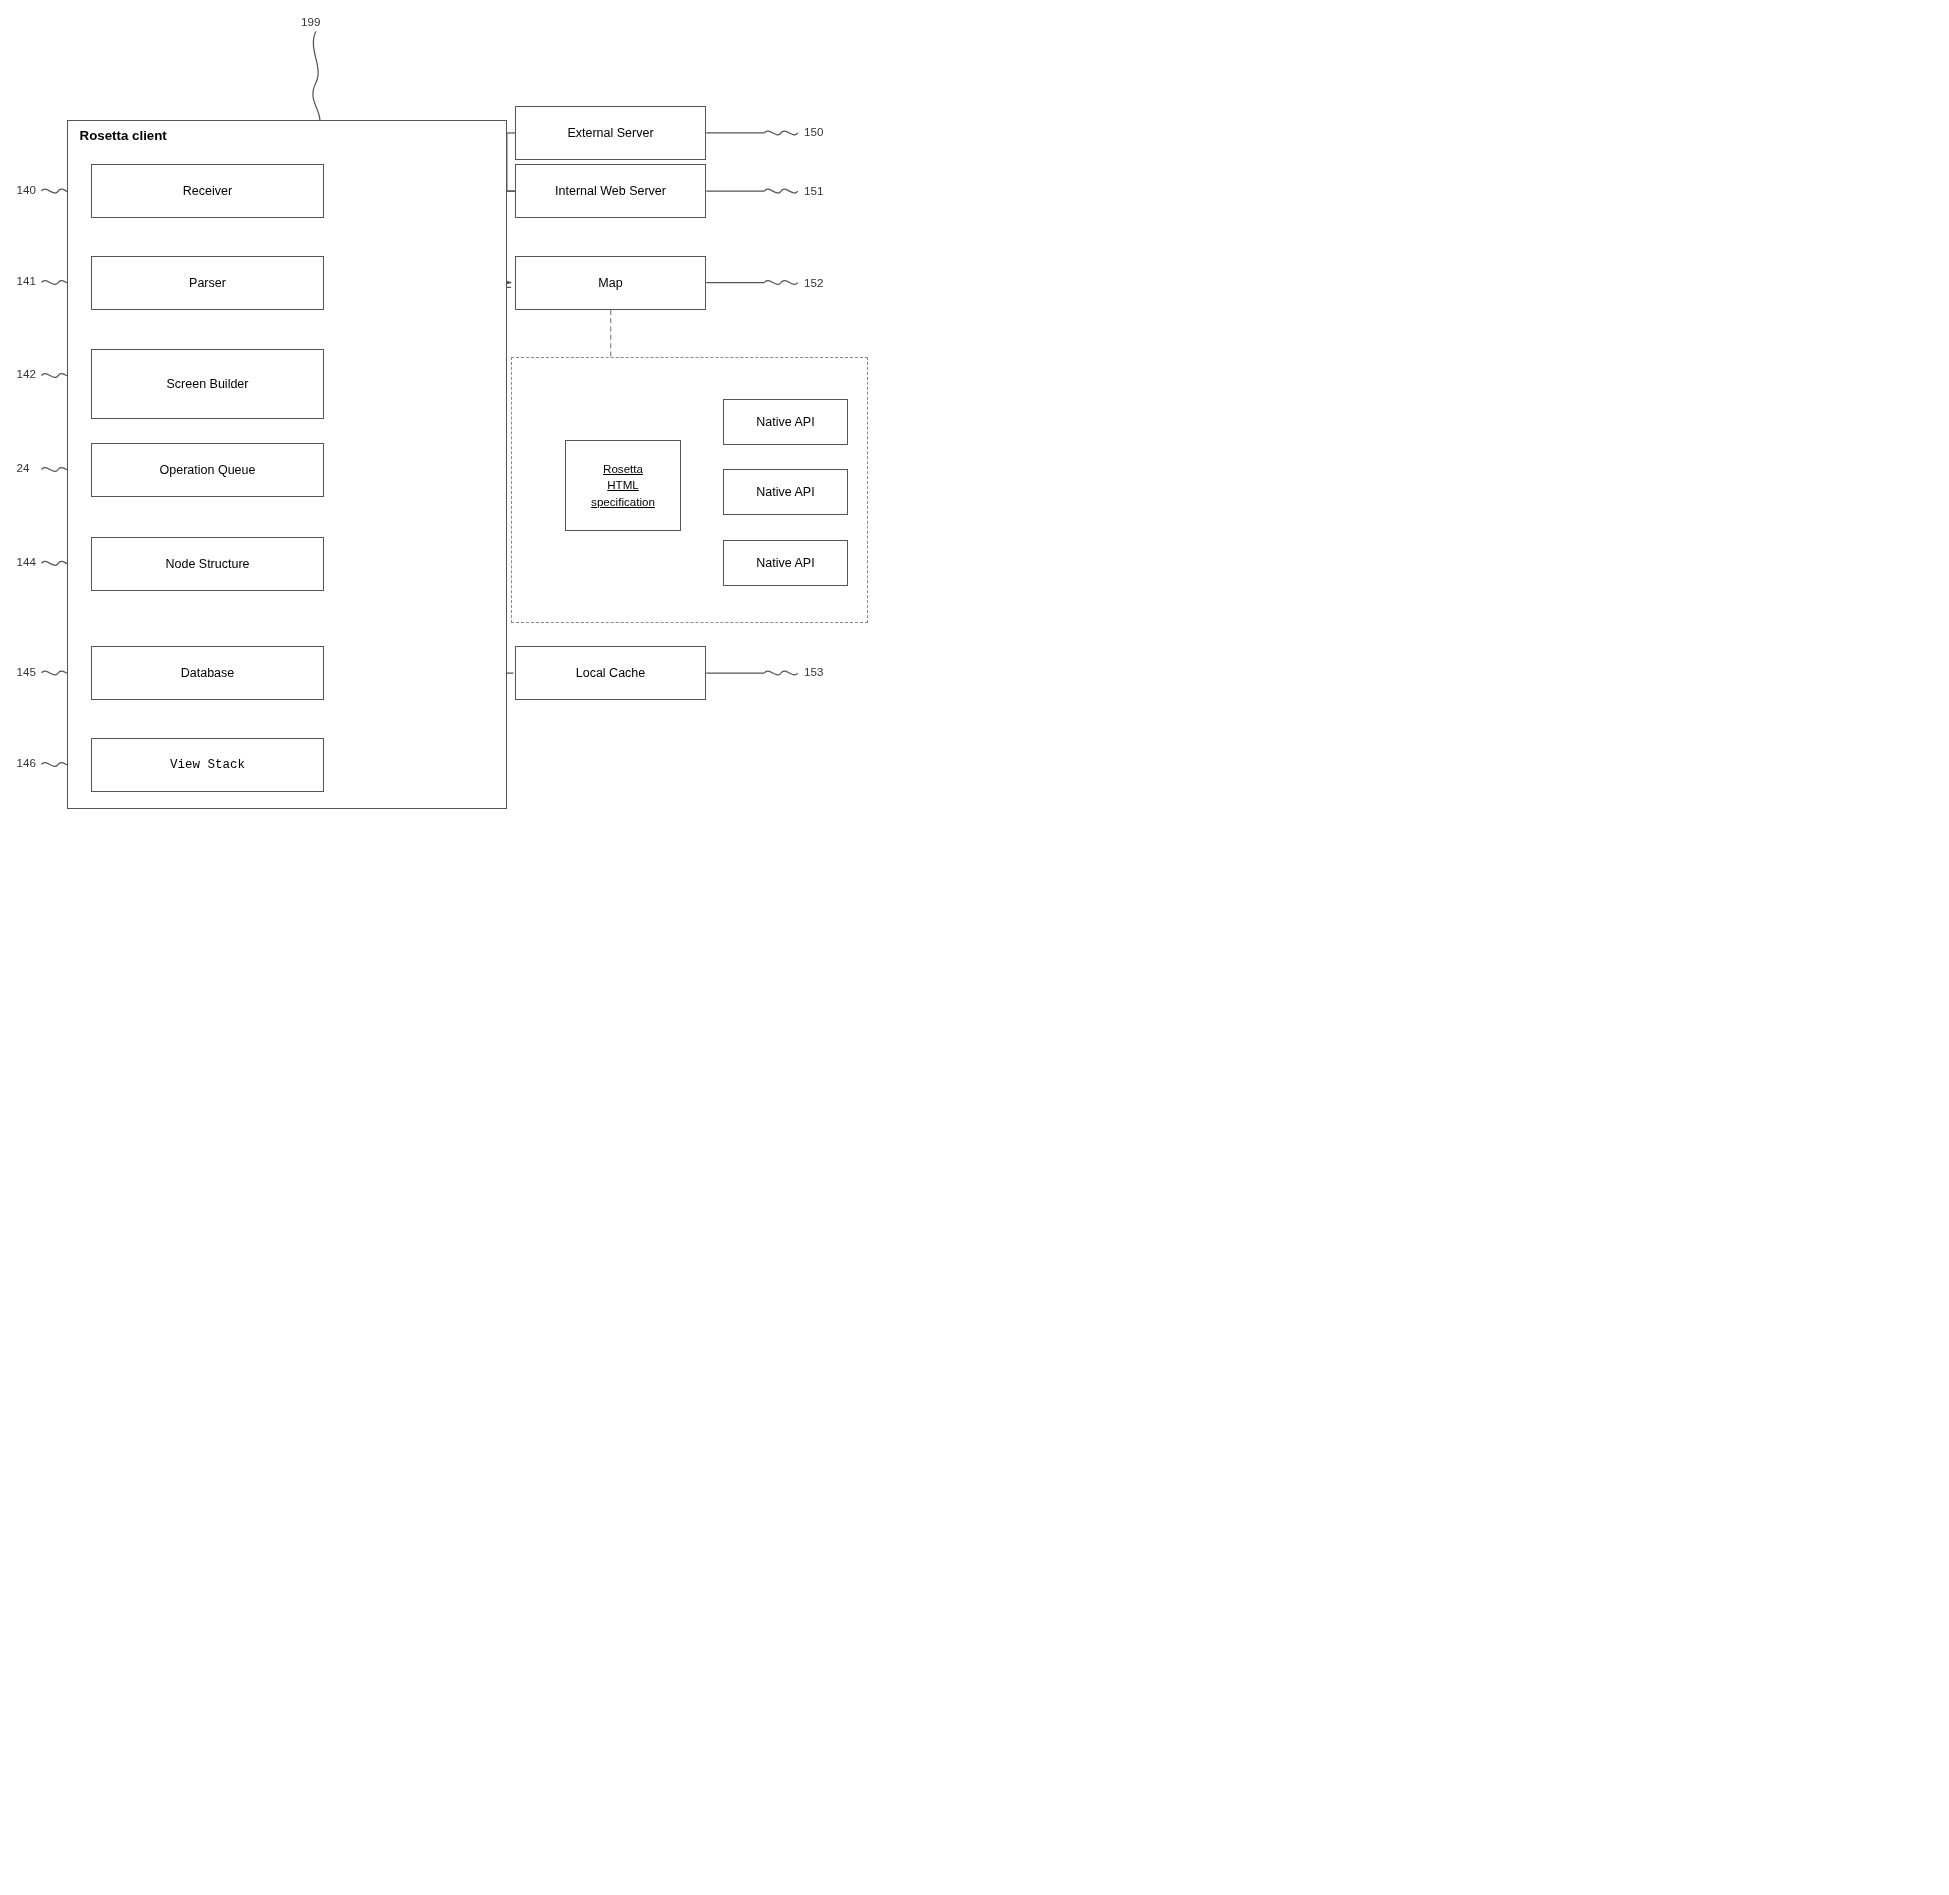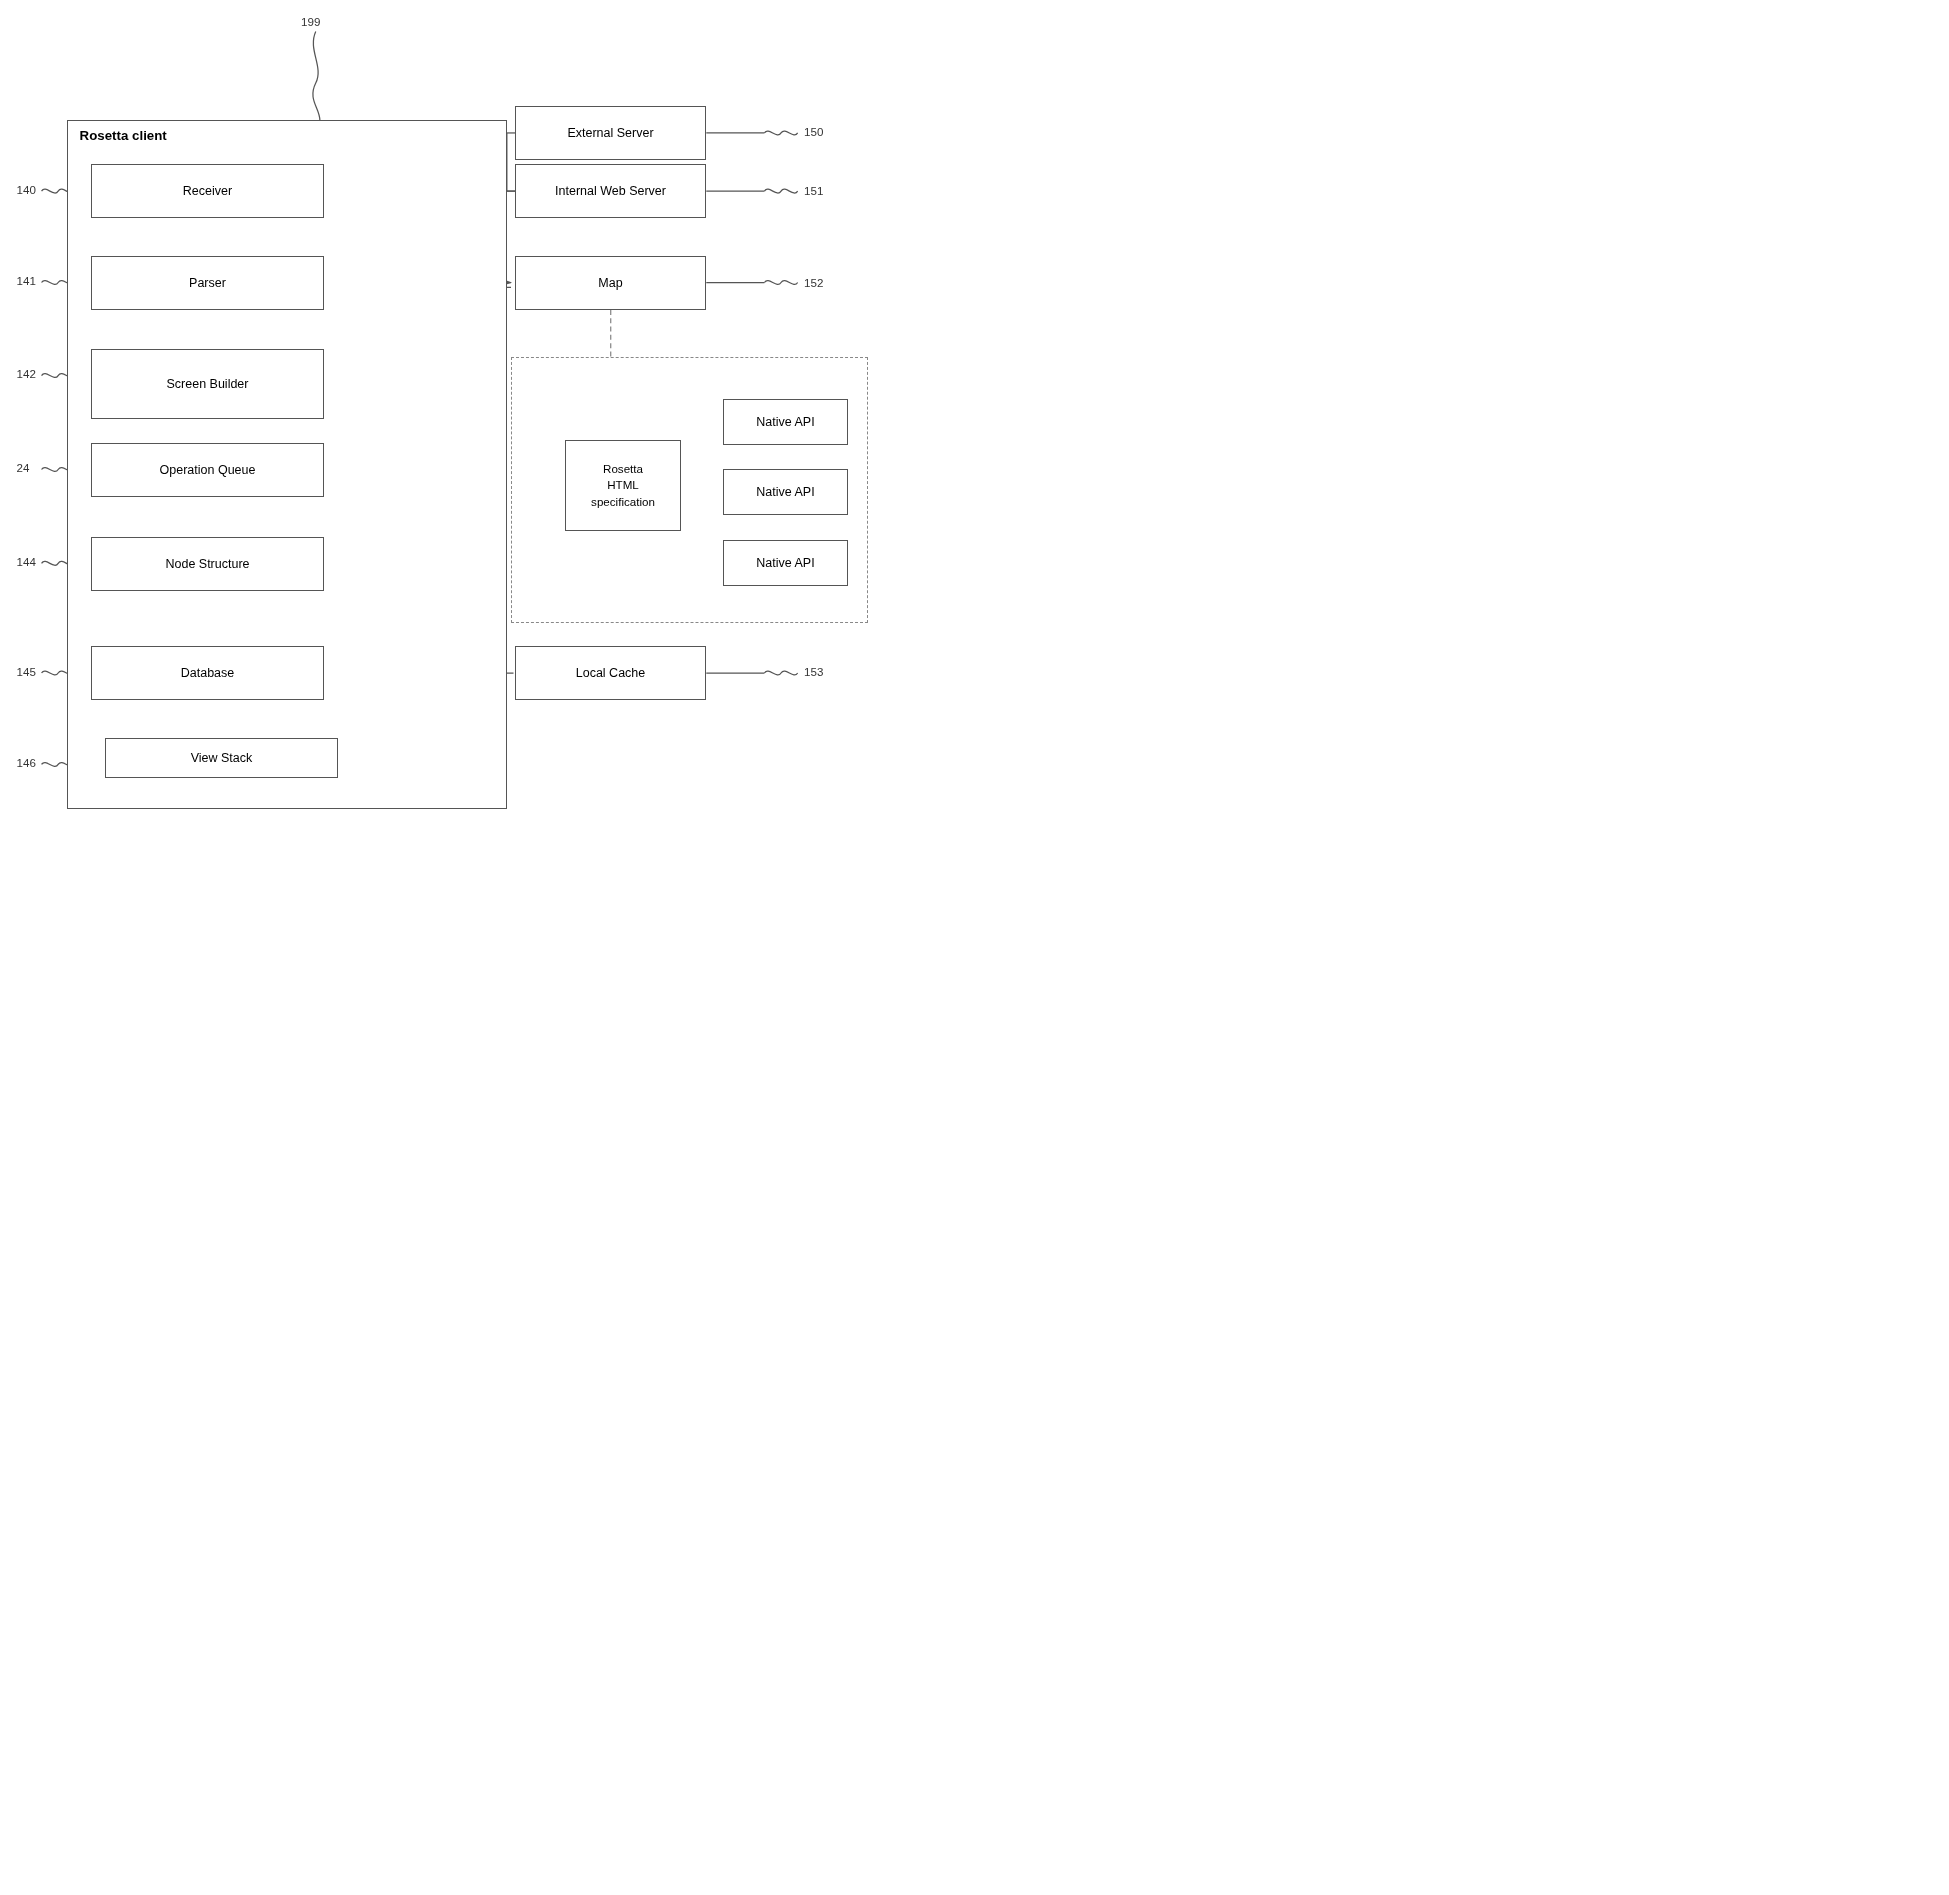--- a/index.html
+++ b/index.html
@@ -162,21 +162,21 @@
   </div>
 
   <div class="ref-number" style="left:16.6px; top:665px;">145</div>
 
   <div class="box" style="left:91px; top:646px; width:233px; height:54px;">
     <span>Database</span>
   </div>
 
   <div class="ref-number" style="left:16.6px; top:756px;">146</div>
 
-  <div class="box" style="left:105px; top:738px; width:233px; height:40px;">
+  <div class="box" style="left:91px; top:738px; width:233px; height:54px;font-family:Liberation Mono, monospace;">
     <span>View Stack</span>
   </div>
 
   <div class="box" style="left:515px; top:106px; width:191px; height:54px;">
     <span>External Server</span>
   </div>
 
   <div class="ref-number" style="left:804px; top:125px;">150</div>
 
   <div class="box" style="left:515px; top:164px; width:191px; height:54px;">
@@ -187,21 +187,21 @@
 
   <div class="box" style="left:515px; top:256px; width:191px; height=54px; height:54px;">
     <span>Map</span>
   </div>
 
   <div class="ref-number" style="left:804px; top:276px;">152</div>
 
   <div class="dashed-box" style="left:511px; top:357px; width:357px; height:266px;"></div>
 
   <div class="box" style="left:565px; top:440px; width:116px; height:91px; font-size:11.6px; line-height:1.4;">
-    <span style="white-space:pre-line; text-align:center;">Rosetta
+    <span style="white-space:pre-line; text-align:center;text-decoration:underline;">Rosetta
 HTML
 specification</span>
   </div>
 
   <div class="box" style="left:723px; top:399px; width:125px; height:46px;">
     <span>Native API</span>
   </div>
 
   <div class="box" style="left:723px; top:469px; width:125px; height:46px;">
     <span>Native API</span>

